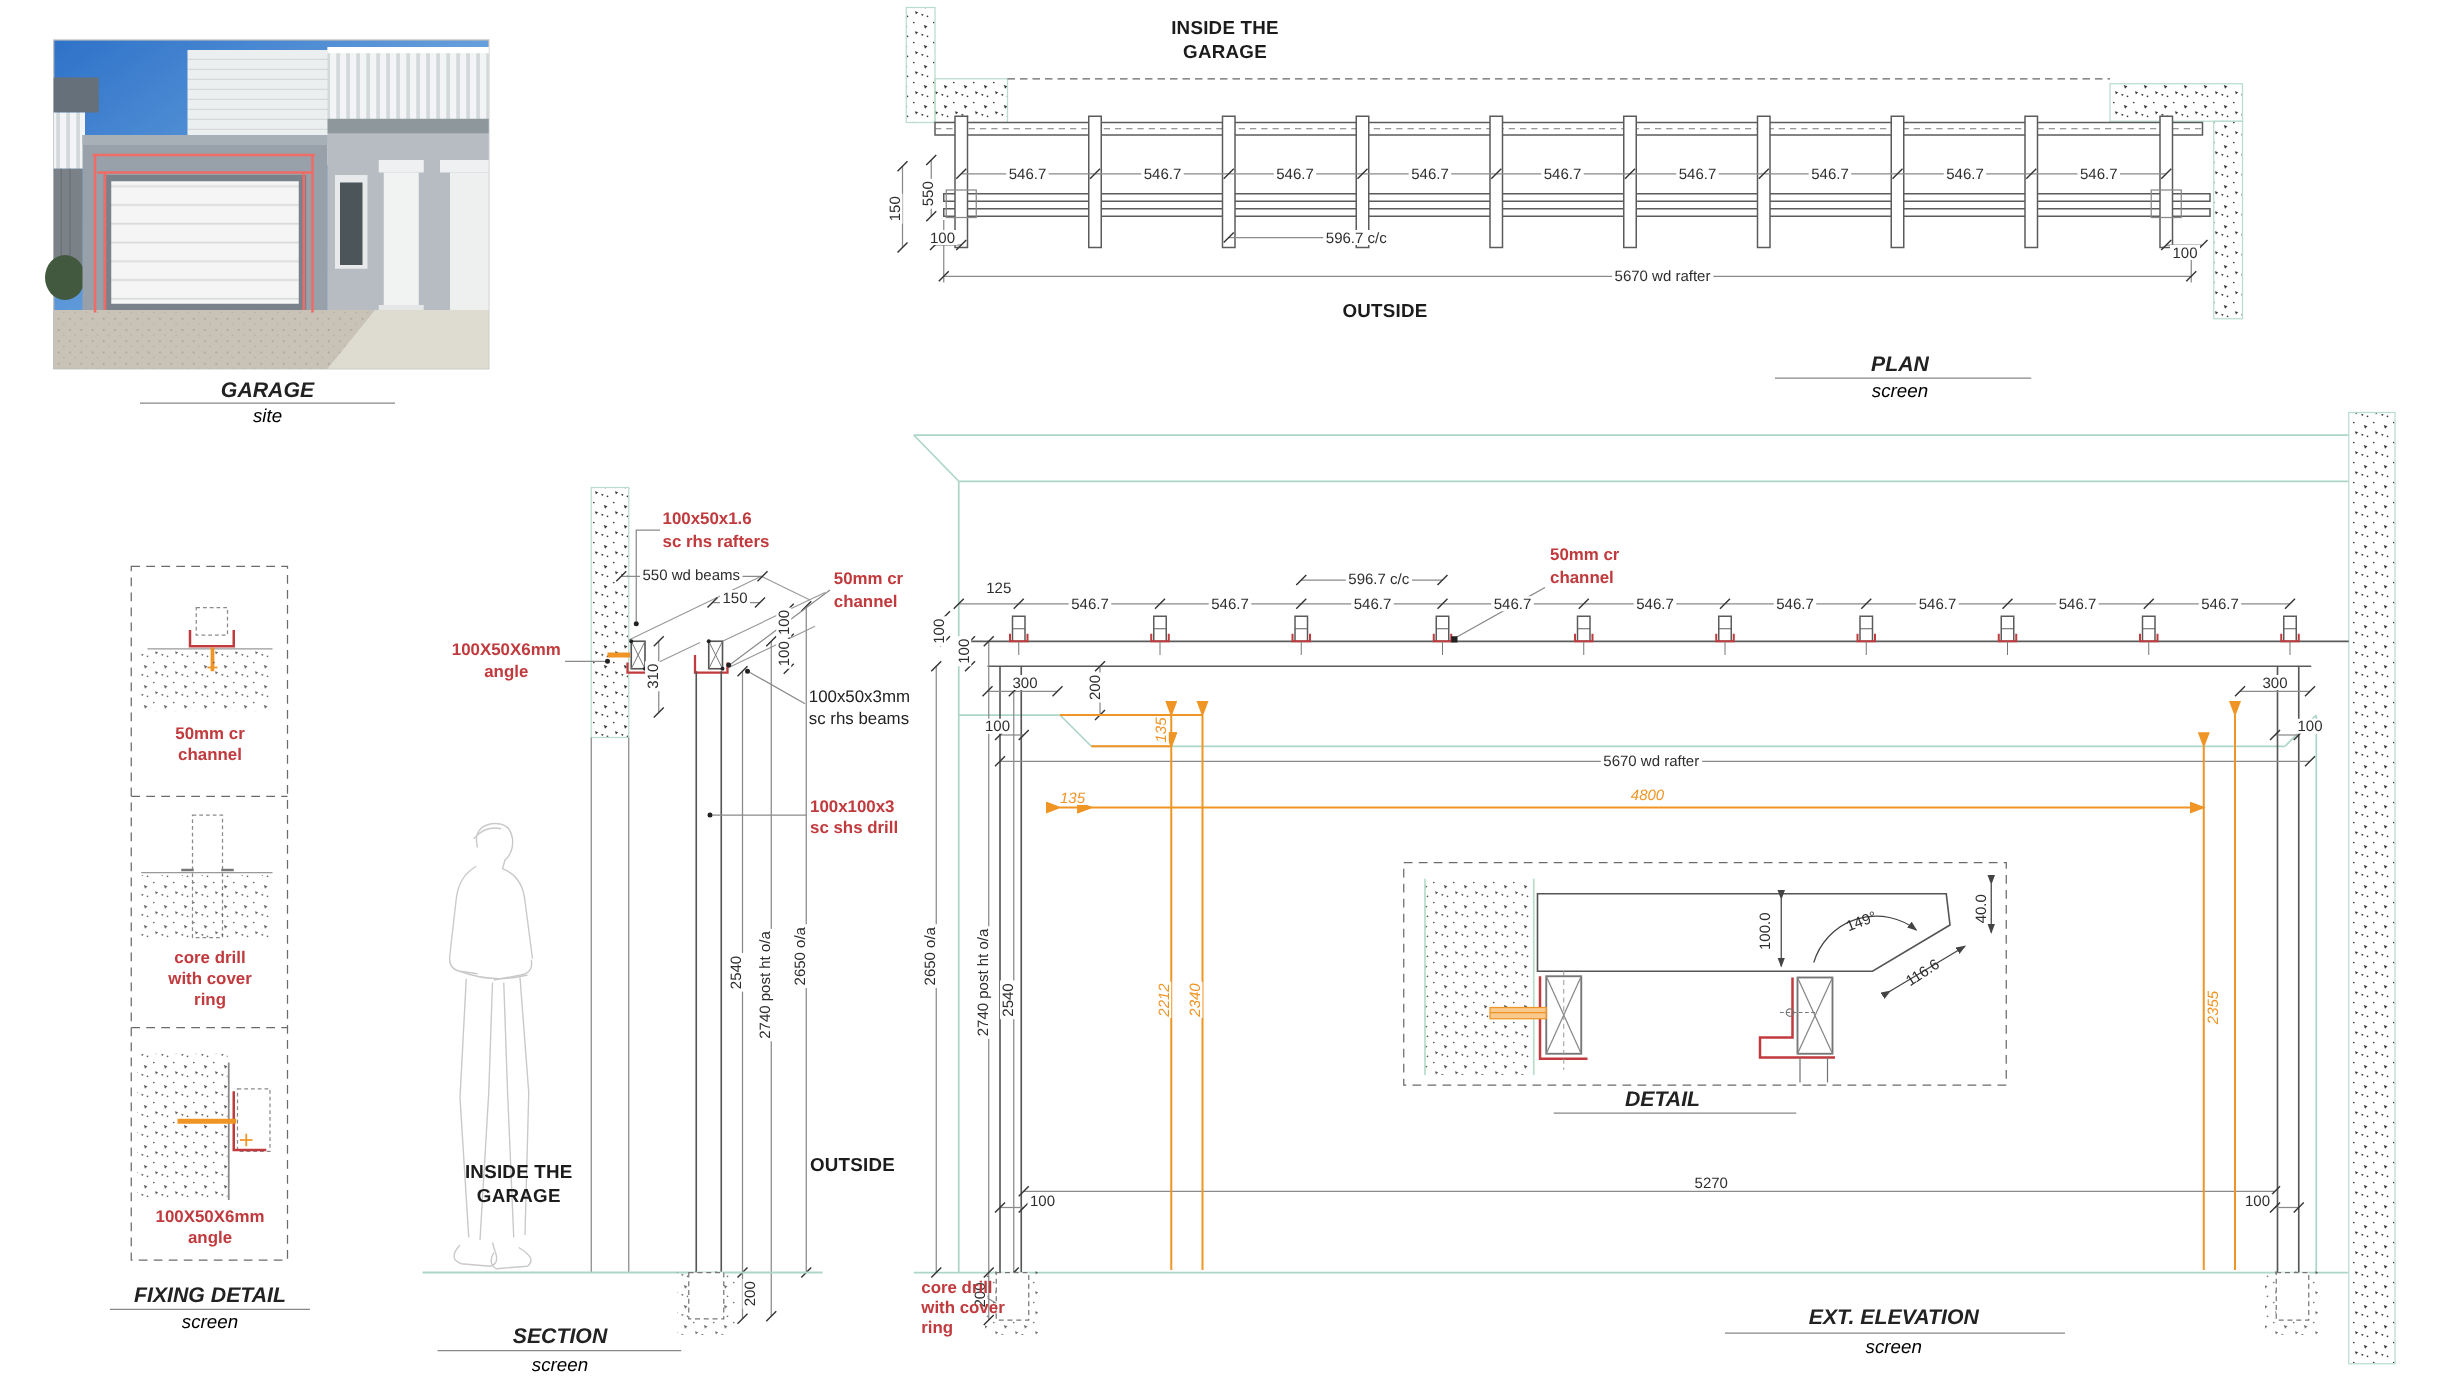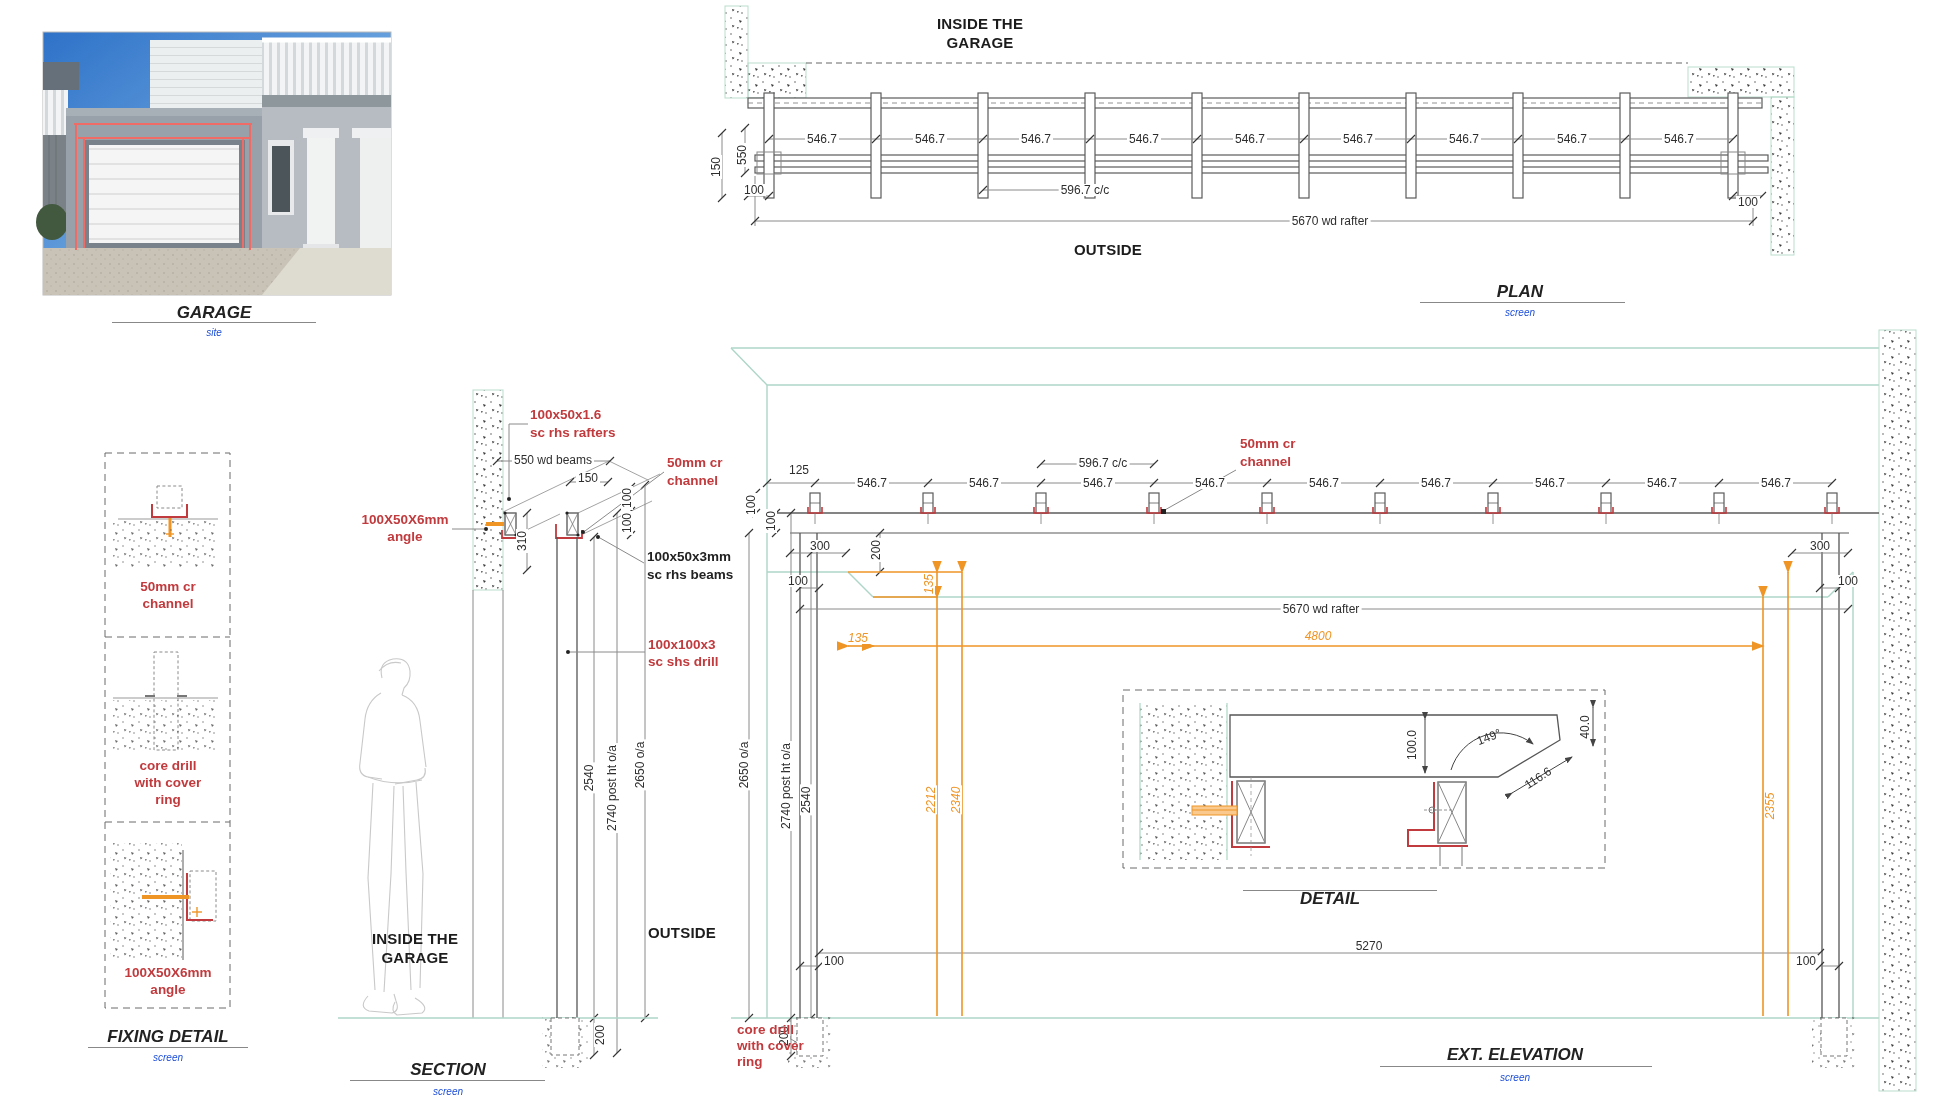--- a/index.html
+++ b/index.html
@@ -7,25 +7,25 @@
         font-family:"Liberation Sans",sans-serif;}
   #draw{position:absolute;left:0;top:0;}
   .t{position:absolute;white-space:nowrap;transform:translate(-50%,-50%);line-height:1;}
   .dim{font-size:12px;color:#2e2e2e;background:#fff;padding:0 2px;}
   .nobg{background:transparent;}
   .rot{transform:translate(-50%,-50%) rotate(-90deg);}
   .rot20{transform:translate(-50%,-50%) rotate(-21deg);}
   .rot32{transform:translate(-50%,-50%) rotate(-33deg);}
   .caps{font-size:15px;font-weight:600;color:#1c1c1c;letter-spacing:.2px;}
   .red{color:#c13a3d;font-size:13.5px;font-weight:600;text-align:center;}
-  .blk{color:#222;font-size:13.5px;font-weight:700;}
+  .blk{color:#222;font-size:13.5px;font-weight:400;}
   .org{color:#ef9526;font-style:italic;font-size:12px;background:#fff;padding:0 1px;}
   .tl{transform:translate(0,-50%);text-align:left;}
   .title{font-style:italic;font-size:17px;font-weight:600;color:#222;}
-  .sub{font-style:italic;font-size:10px;color:#1d4ed8;}
+  .sub{font-style:italic;font-size:15px;color:#000000;}
   .rule{position:absolute;height:1px;background:#888;}
 </style>
 </head>
 <body>
 
 <div id="root">
 
 <svg id="draw" width="1956" height="1106" viewBox="0 0 1956 1106">
   <defs>
     <pattern id="stp" width="16" height="16" patternUnits="userSpaceOnUse">
@@ -556,21 +556,21 @@
 <div class="t caps" style="left:682px;top:932px">OUTSIDE</div>
 <div class="t dim rot" style="left:600px;top:1035px">200</div>
 <div class="t title" style="left:448px;top:1069px">SECTION</div>
 <div class="rule" style="left:350px;top:1080px;width:195px"></div>
 <div class="t sub" style="left:448px;top:1092px">screen</div>
 
 <div class="t dim rot nobg" style="left:1412px;top:745px">100.0</div>
 <div class="t dim rot20 nobg" style="left:1489px;top:737px">149°</div>
 <div class="t dim rot32 nobg" style="left:1538px;top:778px">116.6</div>
 <div class="t dim rot nobg" style="left:1585px;top:727px">40.0</div>
-<div class="t title" style="left:1330px;top:898px">DETAIL</div>
+<div class="t title" style="left:1330px;top:879px">DETAIL</div>
 <div class="rule" style="left:1243px;top:890px;width:194px"></div>
 
 <div class="t dim" style="left:799px;top:470px">125</div>
 <div class="t dim" style="left:872px;top:483px">546.7</div>
 <div class="t dim" style="left:984px;top:483px">546.7</div>
 <div class="t dim" style="left:1098px;top:483px">546.7</div>
 <div class="t dim" style="left:1210px;top:483px">546.7</div>
 <div class="t dim" style="left:1324px;top:483px">546.7</div>
 <div class="t dim" style="left:1436px;top:483px">546.7</div>
 <div class="t dim" style="left:1550px;top:483px">546.7</div>

